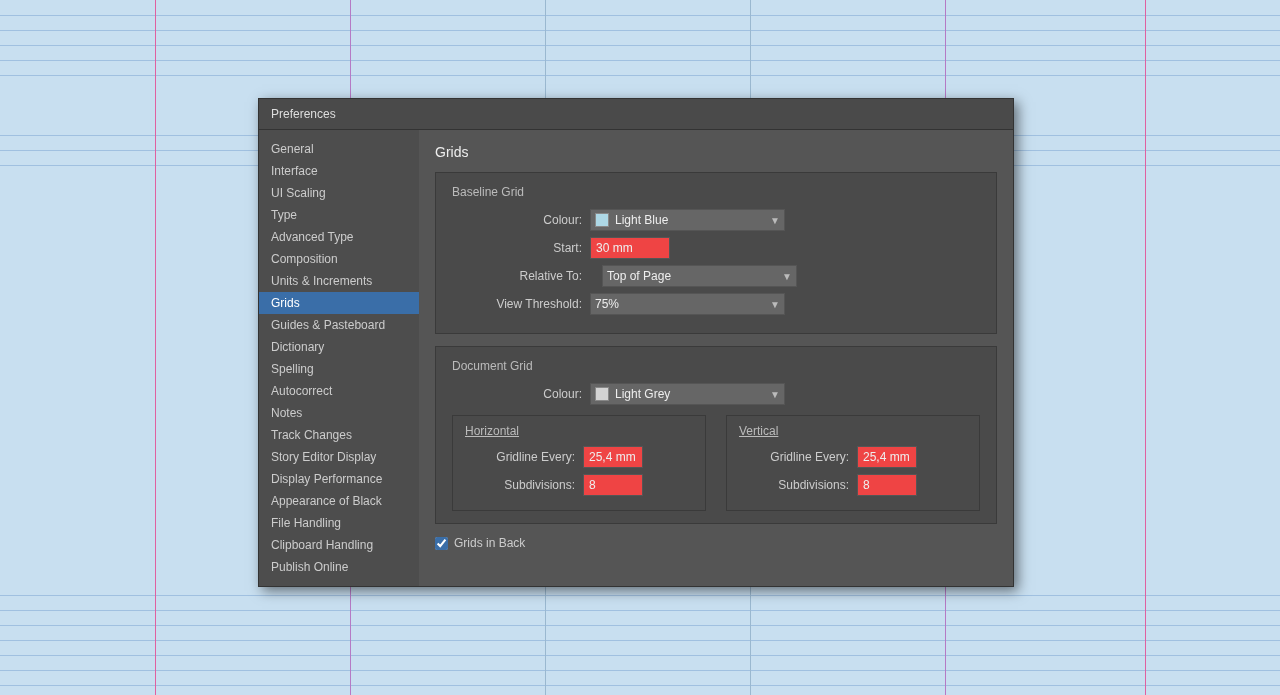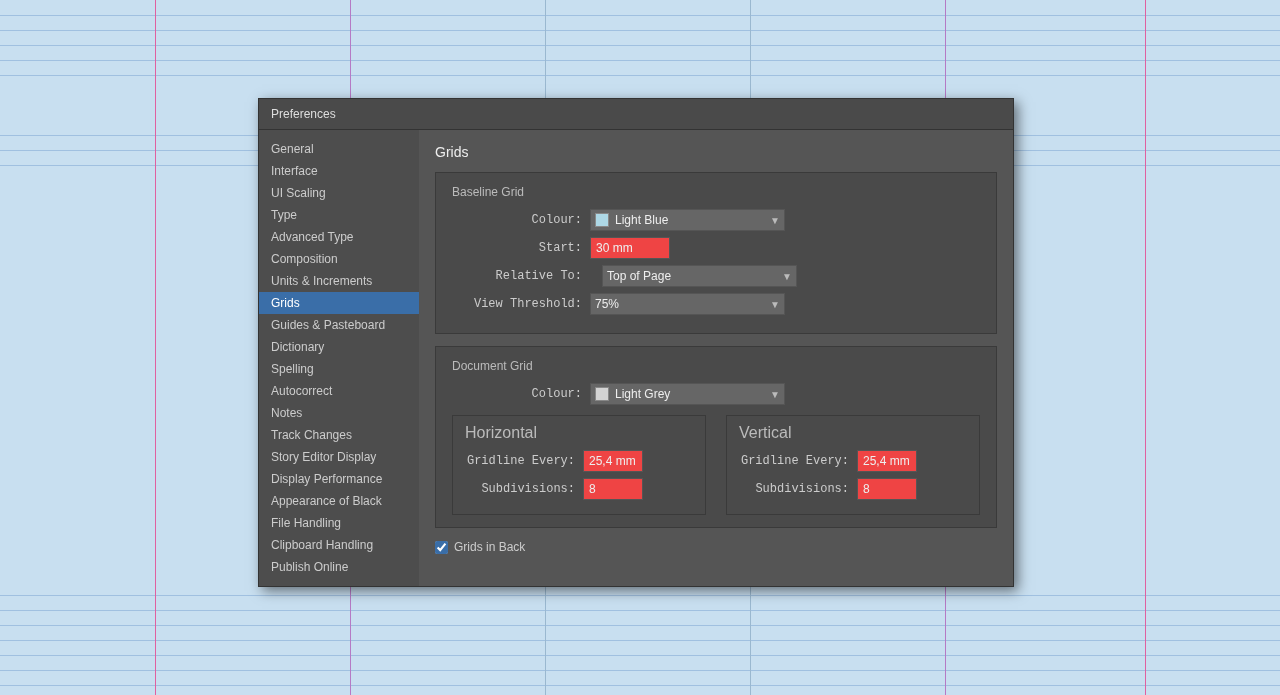--- a/index.html
+++ b/index.html
@@ -108,21 +108,20 @@
       align-items: center;
       margin-bottom: 6px;
     }
     .form-label {
       text-align: right;
       width: 130px;
       margin-right: 8px;
       color: #ccc;
       font-size: 12px;
       flex-shrink: 0;
-      font-family: Liberation Mono, monospace;
     }
     .form-input {
       background: #666;
       border: 1px solid #555;
       color: #eee;
       padding: 2px 5px;
       font-size: 12px;
       height: 22px;
     }
     .form-select {
@@ -168,22 +167,23 @@
       gap: 20px;
     }
     .hz-section, .vt-section {
       flex: 1;
       background: #4a4a4a;
       border: 1px solid #3a3a3a;
       padding: 8px 12px;
     }
     .hz-vt-title {
       color: #bbb;
-      font-size: 16px;
+      font-size: 12px;
       margin-bottom: 8px;
+      text-decoration: underline;
     }
 
     
     .checkbox-row {
       display: flex;
       align-items: flex-end;
       gap: 6px;
       margin-top: 12px;
       color: #ccc;
       font-size: 12px;

